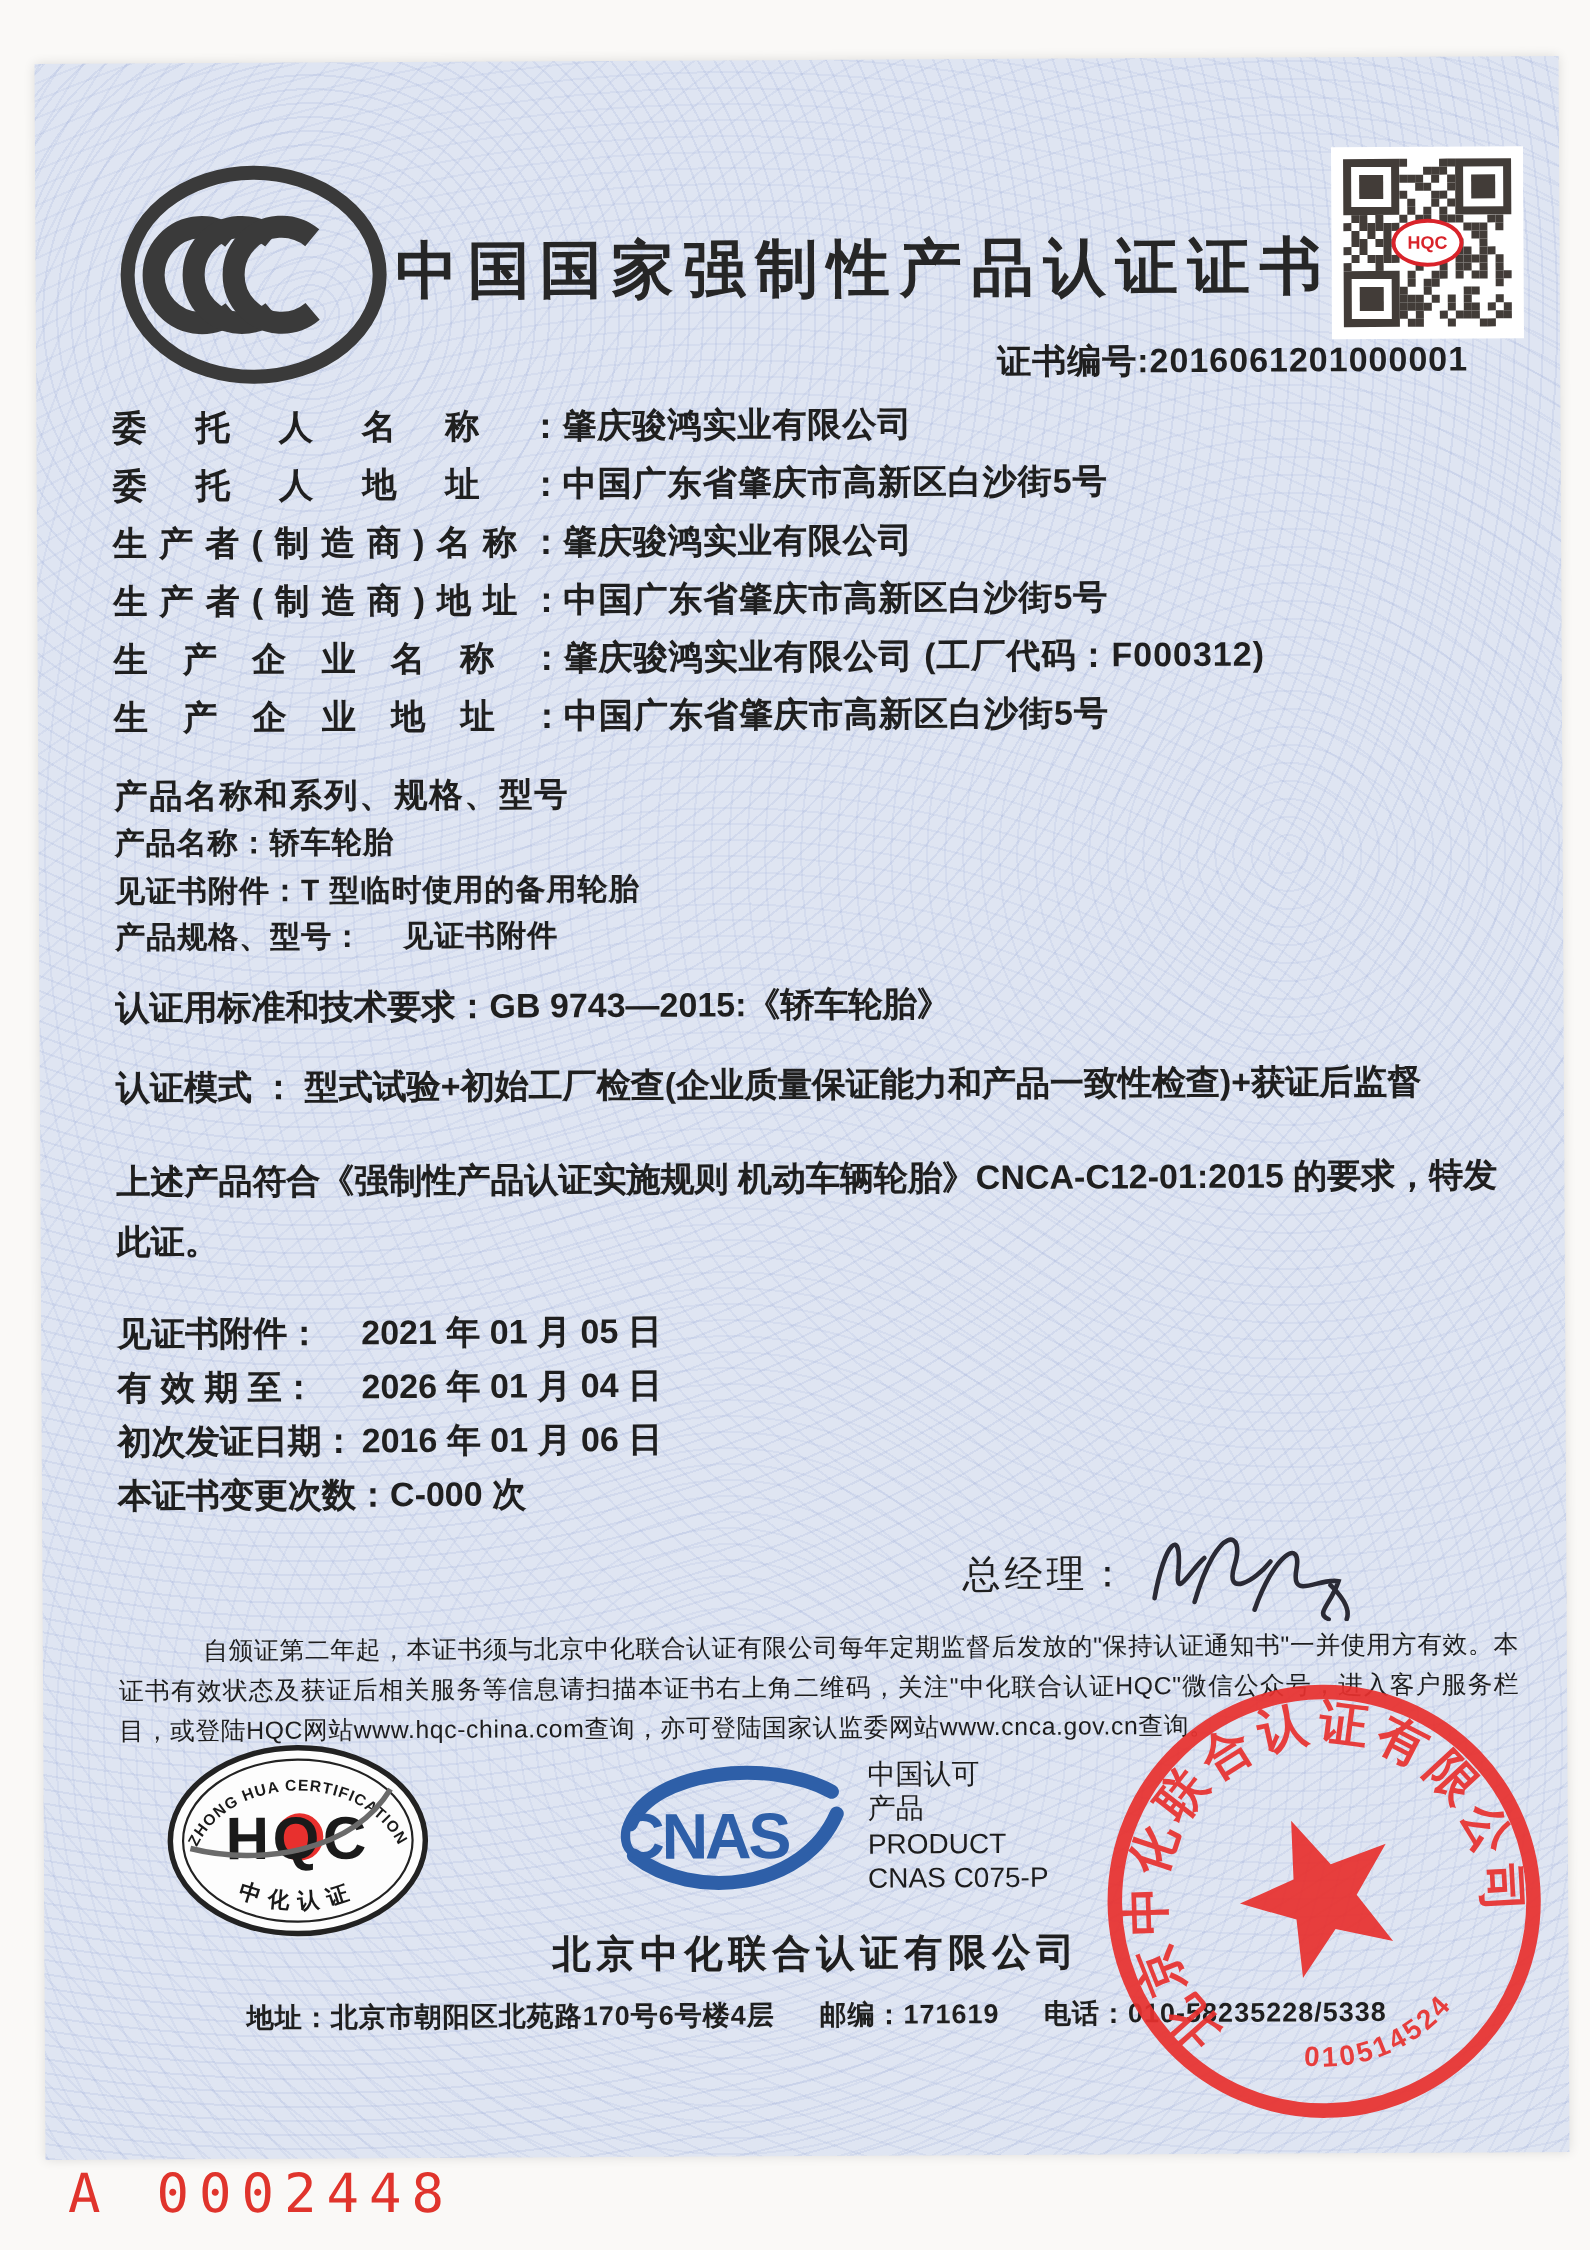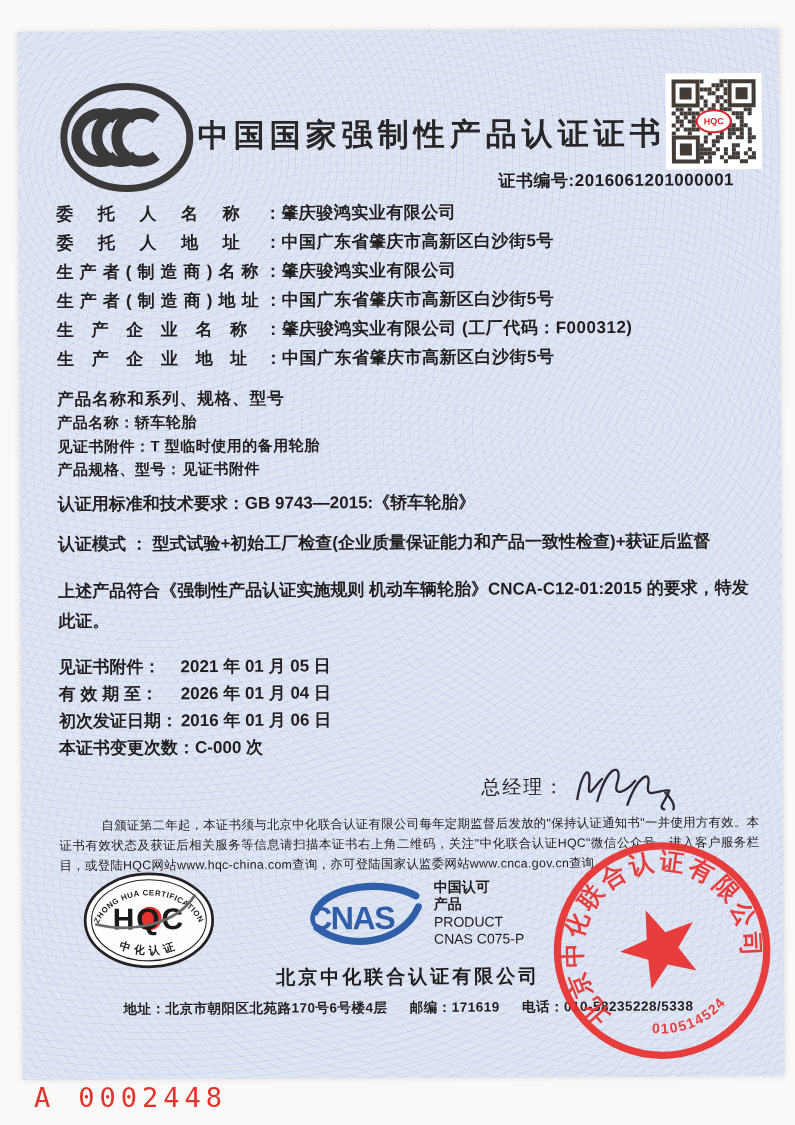--- a/index.html
+++ b/index.html
@@ -70,21 +70,21 @@
   .notice{
     font-size:12.4px;line-height:1.62;text-align:justify;letter-spacing:.3px;
     text-indent:3.4em;width:700px;color:#1d1d1d;font-weight:500;
   }
   
   .logos{display:flex;align-items:flex-start;margin-top:-6px;height:100px;}
   .hqc-svg{width:138px;height:102px;margin-left:20px;flex:0 0 auto;}
   .cnas-wrap{display:flex;align-items:center;margin-left:88px;margin-top:10px;}
   .cnas-svg{width:118px;height:72px;}
   .cnas-text{margin-left:10px;line-height:1.25;}
-  .cnas-text .cn{font-size:14px;font-weight:bold;color:#1c1c1c;}
+  .cnas-text .cn{font-size:14px;font-weight:normal;color:#1c1c1c;}
   .cnas-text .en{font-size:14px;font-weight:normal;color:#1c1c1c;}
   
   .seal{position:absolute;right:8px;top:808px;width:228px;height:228px;transform:rotate(-22deg);opacity:.92;}
   
   .issuer{text-align:center;font-size:19px;font-weight:bold;letter-spacing:3px;margin-top:-4px;}
   .addr{text-align:center;font-size:13.5px;font-weight:bold;margin-top:9px;letter-spacing:.5px;}
   .addr span{margin:0 9px;}
   
   .serial{
     position:absolute;left:34px;top:1082px;color:#e0342c;
@@ -567,21 +567,21 @@
     <div class="frow"><span class="flabel">生产者(制造商)名称：</span><span class="fvalue">肇庆骏鸿实业有限公司</span></div>
     <div class="frow"><span class="flabel">生产者(制造商)地址：</span><span class="fvalue">中国广东省肇庆市高新区白沙街5号</span></div>
     <div class="frow"><span class="flabel">生产企业名称：</span><span class="fvalue">肇庆骏鸿实业有限公司 (工厂代码：F000312)</span></div>
     <div class="frow"><span class="flabel">生产企业地址：</span><span class="fvalue">中国广东省肇庆市高新区白沙街5号</span></div>
   </div>
 
   <div class="prod-head">产品名称和系列、规格、型号</div>
   <div>
     <div class="prow"><span>产品名称：</span><span>轿车轮胎</span></div>
     <div class="prow"><span>见证书附件：</span><span>T 型临时使用的备用轮胎</span></div>
-    <div class="prow"><span>产品规格、型号：</span><span style="margin-left:1px">见证书附件</span></div>
+    <div class="prow"><span>产品规格、型号：</span><span style="margin-left:20px">见证书附件</span></div>
   </div>
 
   <div class="standard">认证用标准和技术要求：GB 9743—2015:《轿车轮胎》</div>
   <div class="mode">认证模式 ： 型式试验+初始工厂检查(企业质量保证能力和产品一致性检查)+获证后监督</div>
   <div class="conformity">上述产品符合《强制性产品认证实施规则 机动车辆轮胎》CNCA-C12-01:2015 的要求，特发此证。</div>
 
   <div class="dates">
     <div class="drow"><span class="dlabel">见证书附件：</span><span>2021 年 01 月 05 日</span></div>
     <div class="drow"><span class="dlabel">有 效 期 至：</span><span>2026 年 01 月 04 日</span></div>
     <div class="drow"><span class="dlabel">初次发证日期：</span><span>2016 年 01 月 06 日</span></div>

